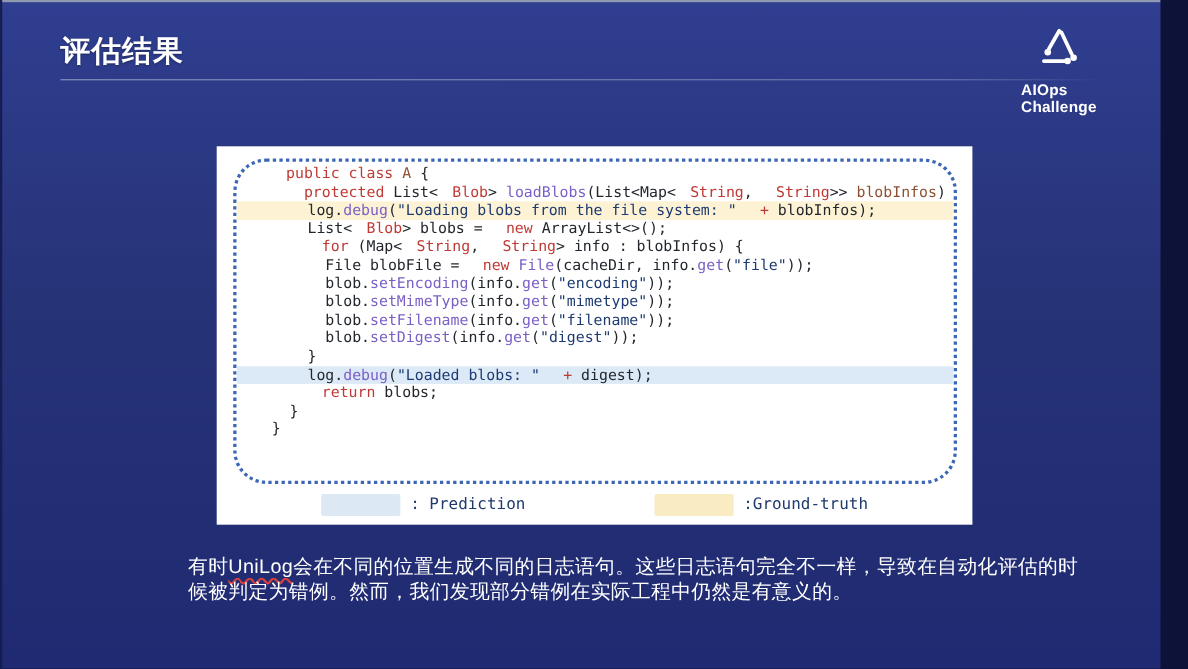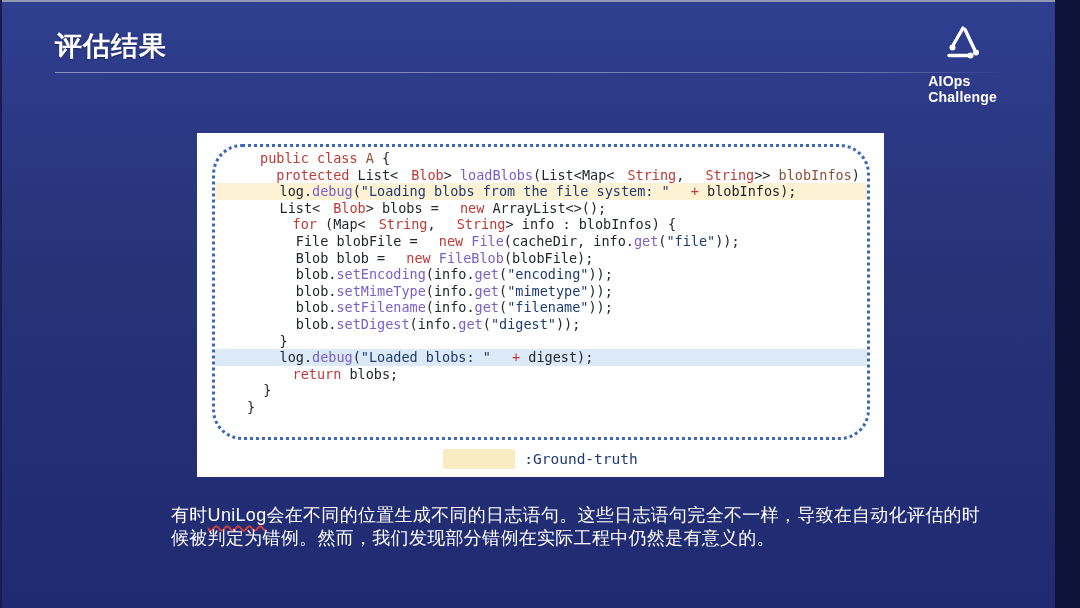--- a/index.html
+++ b/index.html
@@ -101,32 +101,35 @@
   </div>
 
   <div class="card">
     <div class="code-border">
         <div class="code-line" style="padding-left: calc(0ch + 32px);"><span class="tok-kw">public class </span><span class="tok-cl">A</span><span class="tok-p"> {</span></div>
         <div class="code-line" style="padding-left: calc(2ch + 32px);"><span class="tok-kw">protected </span><span class="tok-p">List&lt;</span><span class="tok-kw">Blob</span><span class="tok-p">&gt; </span><span class="tok-m">loadBlobs</span><span class="tok-p">(List&lt;Map&lt;</span><span class="tok-kw">String</span><span class="tok-p">, </span><span class="tok-kw">String</span><span class="tok-p">&gt;&gt; </span><span class="tok-cl">blobInfos</span><span class="tok-p">) {</span></div>
         <div class="code-line hl-groundtruth" style="padding-left: calc(4ch + 32px);"><span class="tok-p">log.</span><span class="tok-m">debug</span><span class="tok-p">(</span><span class="tok-s">"Loading blobs from the file system: "</span><span class="tok-p"> </span><span class="tok-kw">+</span><span class="tok-p"> blobInfos);</span></div>
         <div class="code-line" style="padding-left: calc(4ch + 32px);"><span class="tok-p">List&lt;</span><span class="tok-kw">Blob</span><span class="tok-p">&gt; blobs = </span><span class="tok-kw">new</span><span class="tok-p"> ArrayList&lt;&gt;();</span></div>
         <div class="code-line" style="padding-left: calc(4ch + 32px);"><span class="tok-kw">for</span><span class="tok-p"> (Map&lt;</span><span class="tok-kw">String</span><span class="tok-p">, </span><span class="tok-kw">String</span><span class="tok-p">&gt; info : blobInfos) {</span></div>
         <div class="code-line" style="padding-left: calc(6ch + 32px);"><span class="tok-p">File blobFile = </span><span class="tok-kw">new</span><span class="tok-p"> </span><span class="tok-m">File</span><span class="tok-p">(cacheDir, info.</span><span class="tok-m">get</span><span class="tok-p">(</span><span class="tok-s">"file"</span><span class="tok-p">));</span></div>
-        <div class="code-line" style="padding-left: calc(6ch + 32px);"><span class="tok-p">Blob blob = </span><span class="tok-kw">new</span><span class="tok-p"> </span><span class="tok-m">FileBlob</span><span class="tok-p">(blobFile);</span></div>
         <div class="code-line" style="padding-left: calc(6ch + 32px);"><span class="tok-p">blob.</span><span class="tok-m">setEncoding</span><span class="tok-p">(info.</span><span class="tok-m">get</span><span class="tok-p">(</span><span class="tok-s">"encoding"</span><span class="tok-p">));</span></div>
         <div class="code-line" style="padding-left: calc(6ch + 32px);"><span class="tok-p">blob.</span><span class="tok-m">setMimeType</span><span class="tok-p">(info.</span><span class="tok-m">get</span><span class="tok-p">(</span><span class="tok-s">"mimetype"</span><span class="tok-p">));</span></div>
         <div class="code-line" style="padding-left: calc(6ch + 32px);"><span class="tok-p">blob.</span><span class="tok-m">setFilename</span><span class="tok-p">(info.</span><span class="tok-m">get</span><span class="tok-p">(</span><span class="tok-s">"filename"</span><span class="tok-p">));</span></div>
         <div class="code-line" style="padding-left: calc(6ch + 32px);"><span class="tok-p">blob.</span><span class="tok-m">setDigest</span><span class="tok-p">(info.</span><span class="tok-m">get</span><span class="tok-p">(</span><span class="tok-s">"digest"</span><span class="tok-p">));</span></div>
         <div class="code-line" style="padding-left: calc(4ch + 32px);"><span class="tok-p">}</span></div>
         <div class="code-line hl-prediction" style="padding-left: calc(4ch + 32px);"><span class="tok-p">log.</span><span class="tok-m">debug</span><span class="tok-p">(</span><span class="tok-s">"Loaded blobs: "</span><span class="tok-p"> </span><span class="tok-kw">+</span><span class="tok-p"> digest);</span></div>
         <div class="code-line" style="padding-left: calc(4ch + 32px);"><span class="tok-kw">return</span><span class="tok-p"> blobs;</span></div>
         <div class="code-line" style="padding-left: calc(2ch + 32px);"><span class="tok-p">}</span></div>
         <div class="code-line" style="padding-left: calc(0ch + 32px);"><span class="tok-p">}</span></div>
       </div>
     <div class="legend">
+        <div class="legend-item">
+          <span class="legend-swatch" style="background: rgb(220, 232, 244);"></span>
+          <span class="legend-label">: Prediction</span>
+        </div>
         <div class="legend-item">
           <span class="legend-swatch" style="background: rgb(249, 236, 195);"></span>
           <span class="legend-label">:Ground-truth</span>
         </div>
       </div>
   </div>
 
   <div class="footnote">
       <span class="line"><span>有时</span><span class="wavy">UniLog</span><span>会在不同的位置生成不同的日志语句。这些日志语句完全不一样，导致在自动化评估的时</span></span>
       <span class="line"><span>候被判定为错例。然而，我们发现部分错例在实际工程中仍然是有意义的。</span></span>

